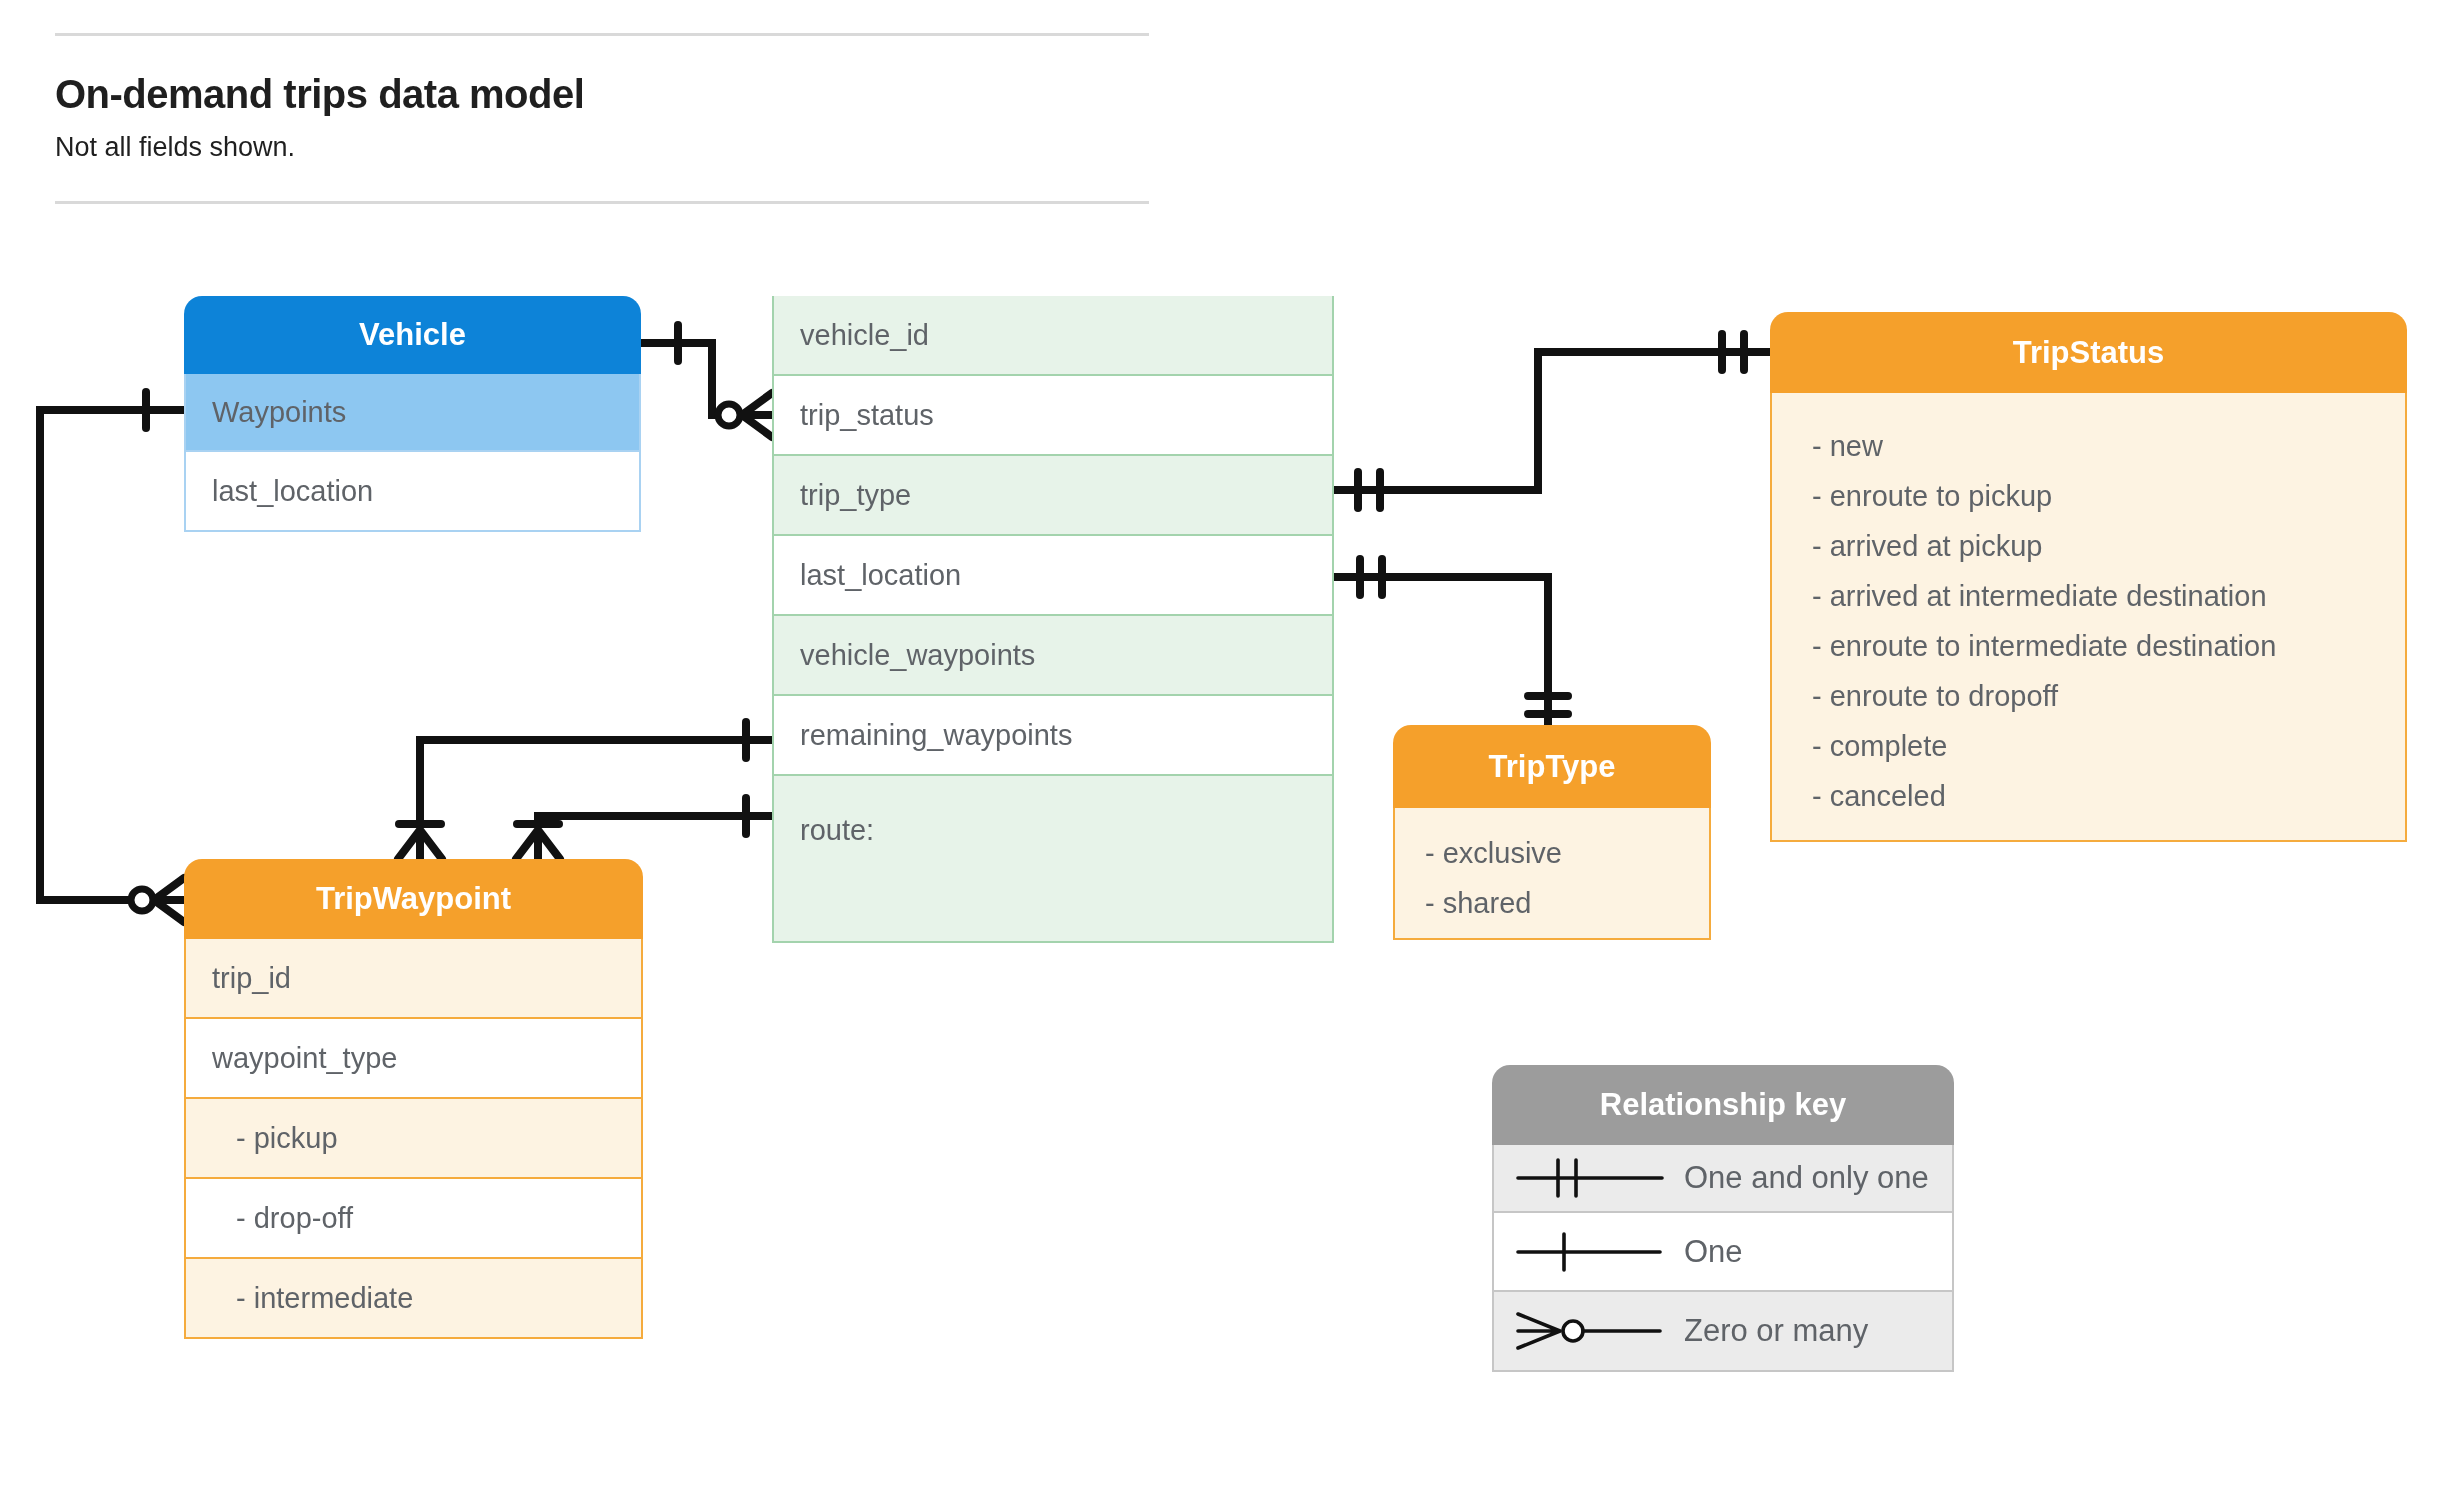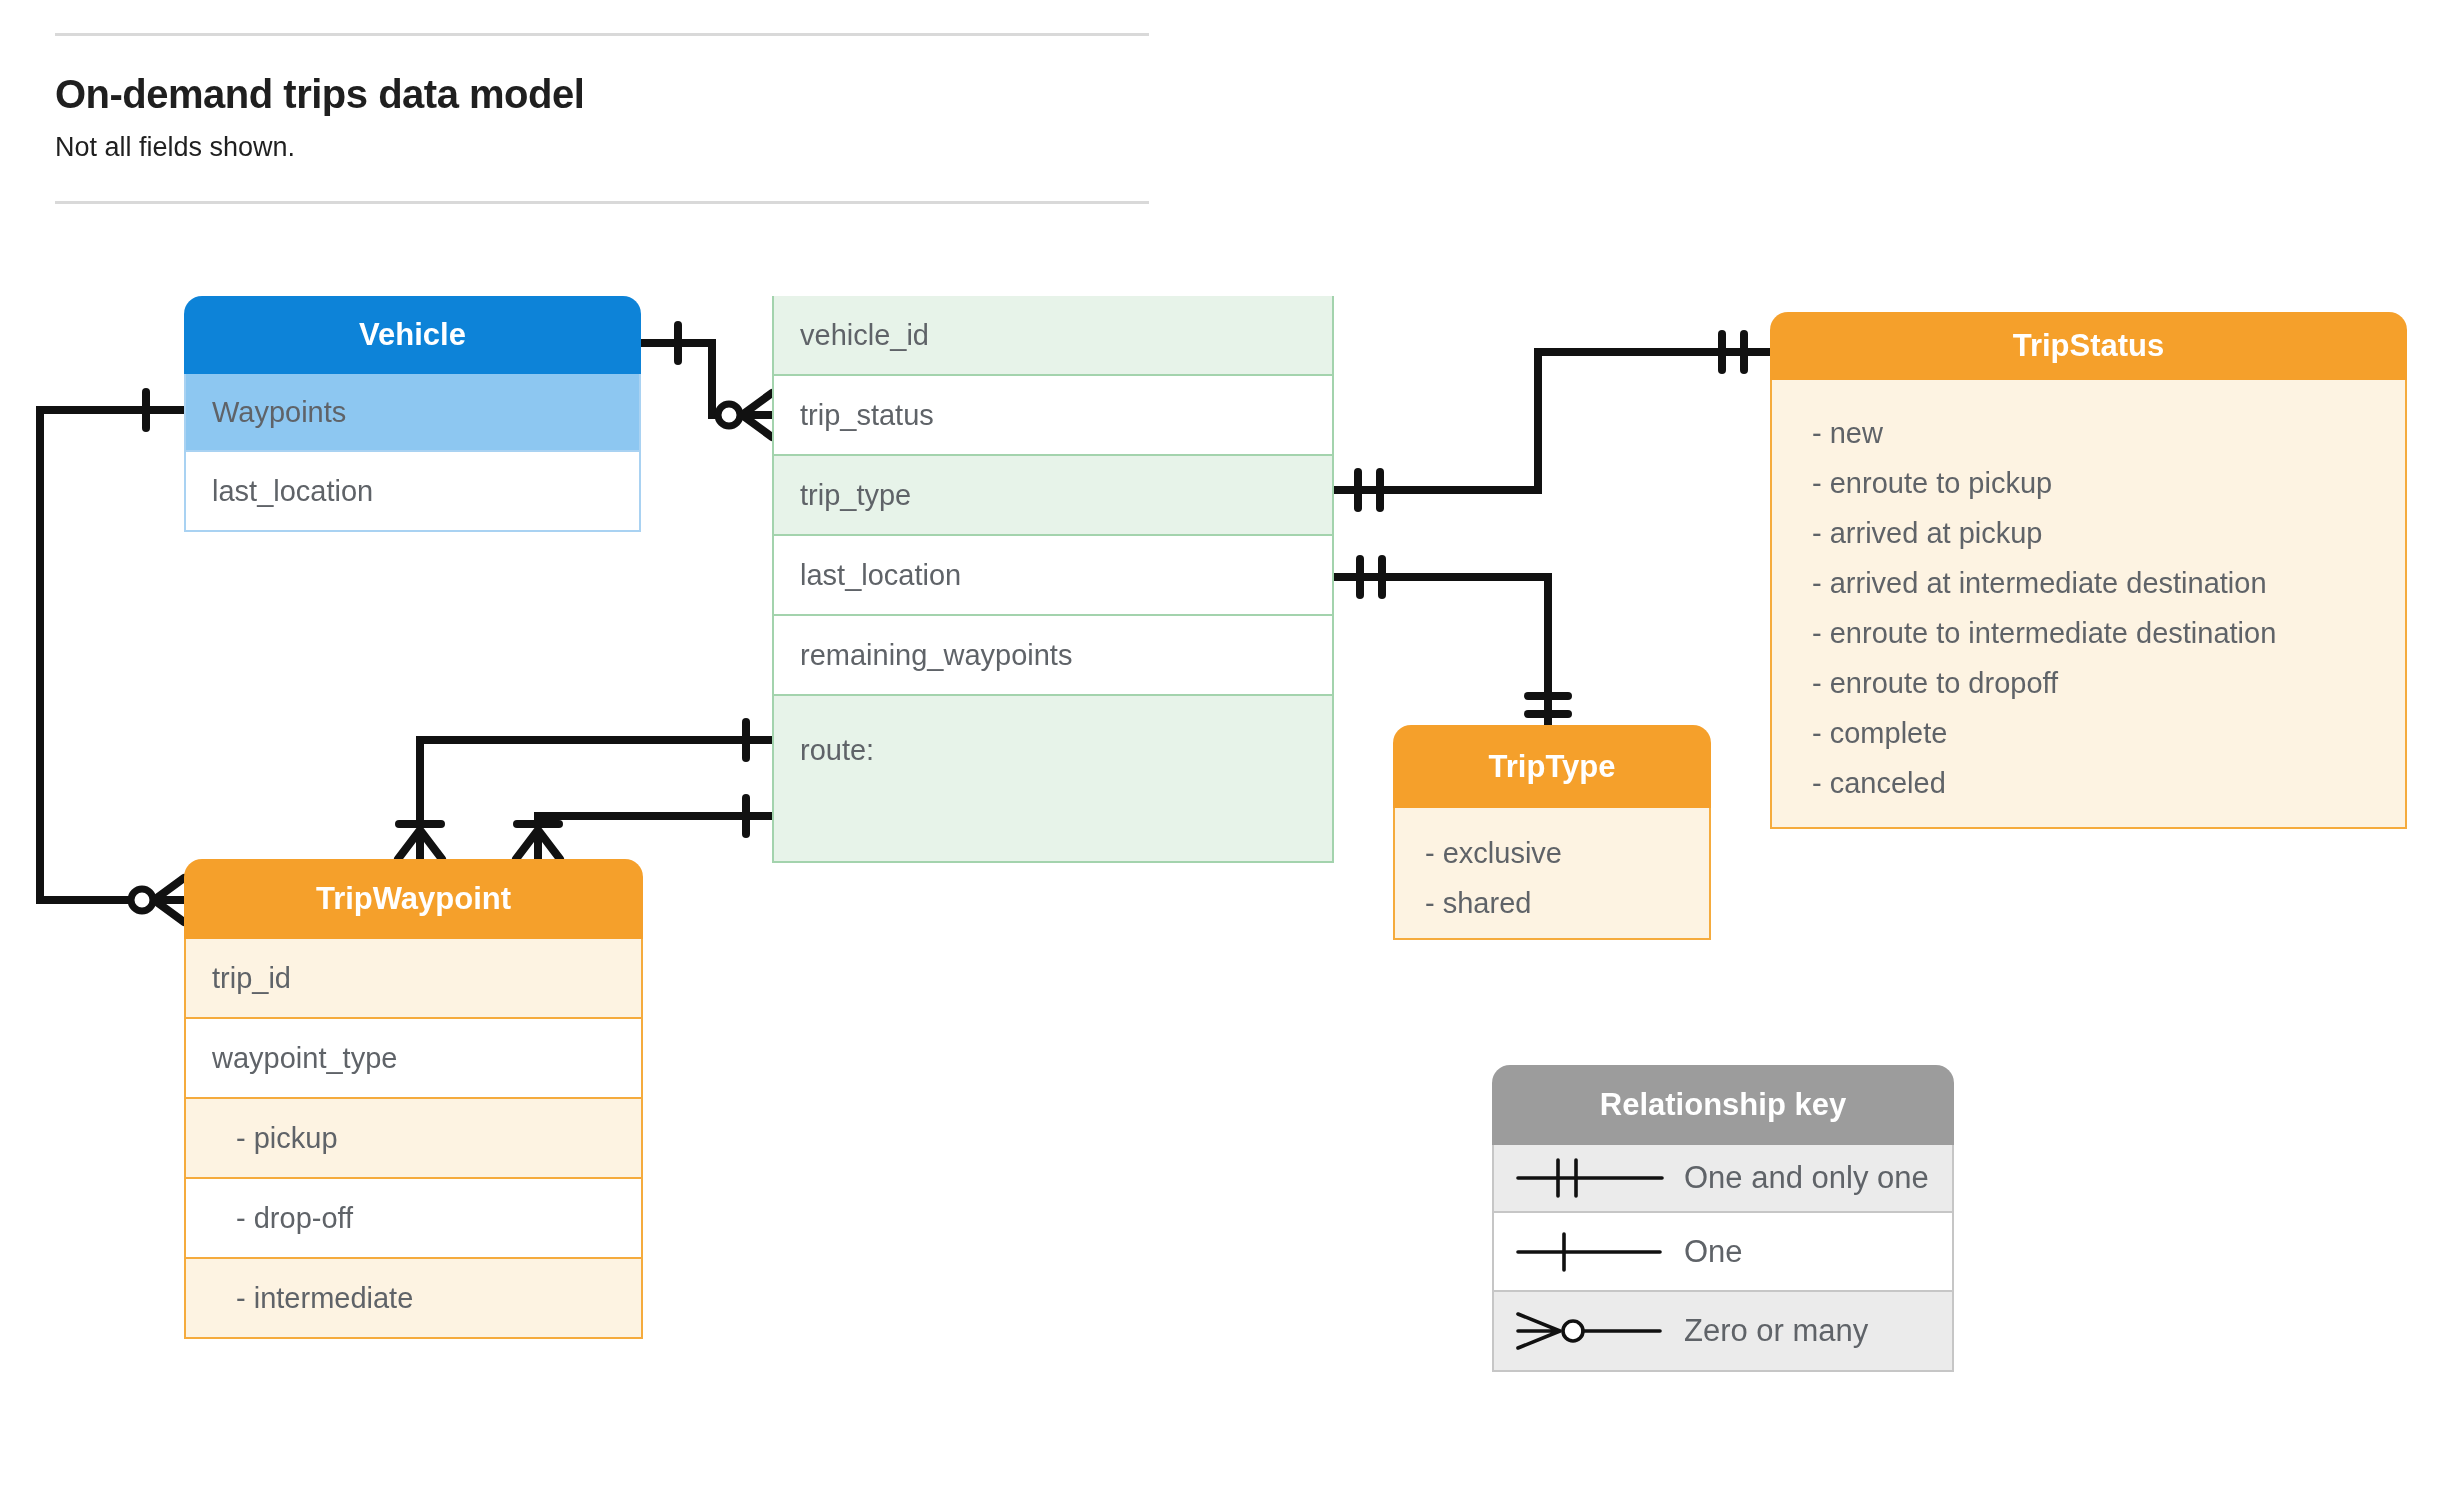--- a/index.html
+++ b/index.html
@@ -135,28 +135,29 @@
     <div class="hdr" style="height:78px">Vehicle</div>
     <div class="row hl" style="height:78px">Waypoints</div>
     <div class="row" style="height:80px">last_location</div>
   </div>
 
   <div class="entity trip" style="left:772px;top:296px;width:562px">
     <div class="row alt" style="height:80px">vehicle_id</div>
     <div class="row" style="height:80px">trip_status</div>
     <div class="row alt" style="height:80px">trip_type</div>
     <div class="row" style="height:80px">last_location</div>
+    <div class="row alt" style="height:80px">vehicle_waypoints</div>
     <div class="row" style="height:80px">remaining_waypoints</div>
     <div class="row alt route" style="height:167px">
       <div>route:</div>
     </div>
   </div>
 
   <div class="entity orange tripstatus" style="left:1770px;top:312px;width:637px">
-    <div class="hdr" style="height:68px">TripStatus</div>
+    <div class="hdr" style="height:81px">TripStatus</div>
     <div class="body" style="height:449px">
       <div>- new</div>
       <div>- enroute to pickup</div>
       <div>- arrived at pickup</div>
       <div>- arrived at intermediate destination</div>
       <div>- enroute to intermediate destination</div>
       <div>- enroute to dropoff</div>
       <div>- complete</div>
       <div>- canceled</div>
     </div>

